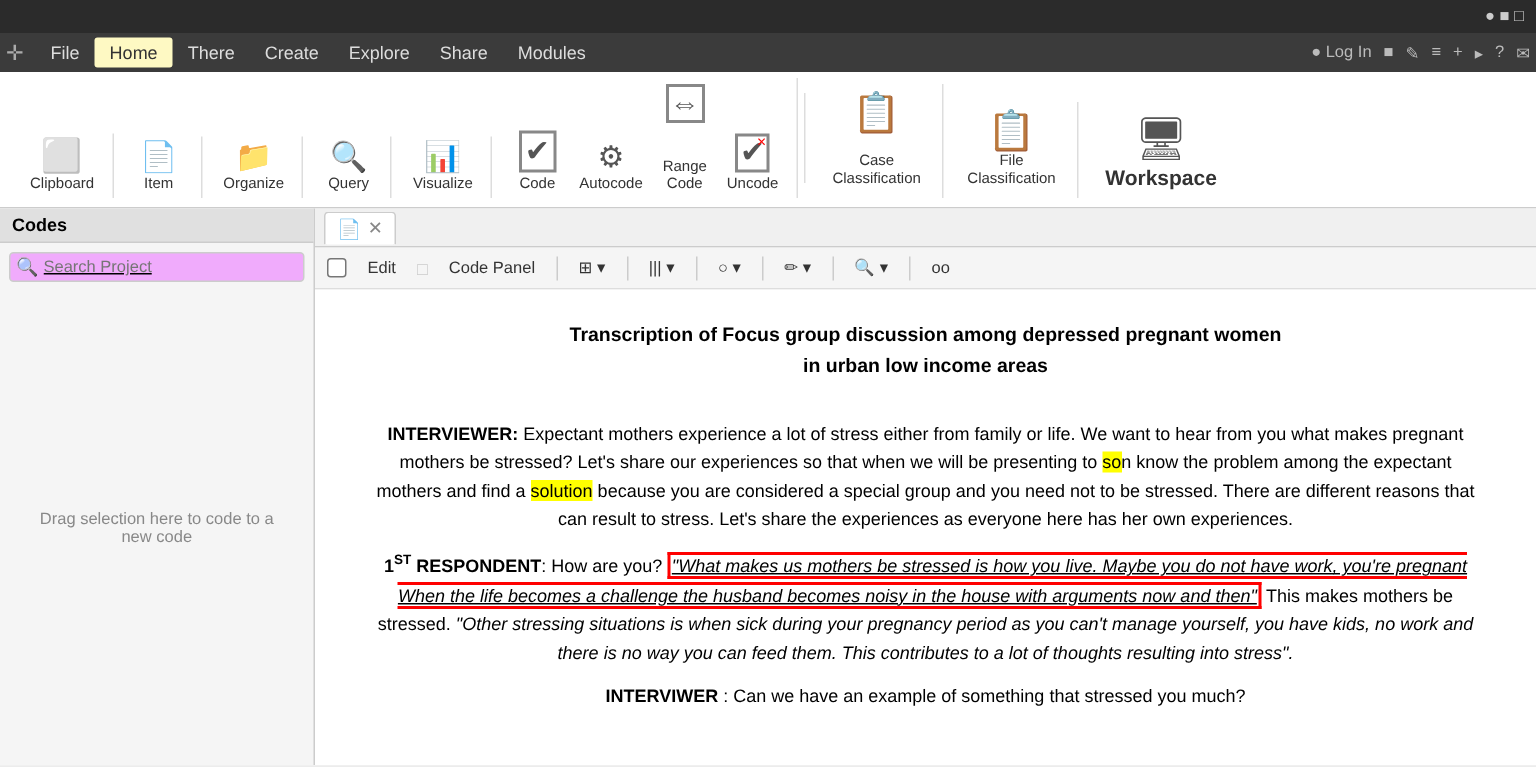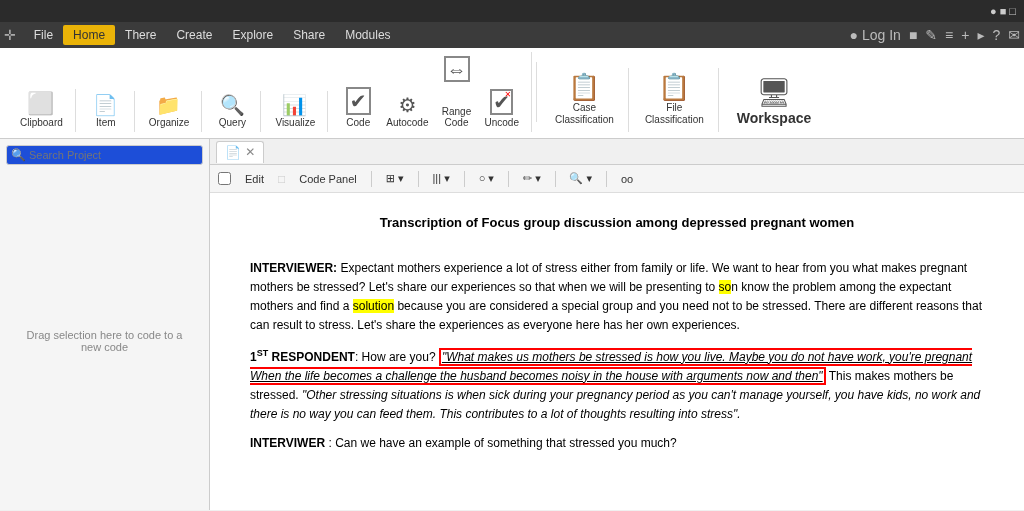--- a/index.html
+++ b/index.html
@@ -27,21 +27,21 @@
       height: 26px;
       padding: 0 4px;
     }
     .menu-item {
       color: #ddd;
       padding: 3px 10px;
       font-size: 12px;
       cursor: pointer;
       border-radius: 2px;
     }
-    .menu-item.active { background: #eab308; color: #333; }
+    .menu-item.active { background: #fef9c3; color: #333; }
 
     
     .ribbon {
       background: #fff;
       border-bottom: 1px solid #ccc;
       padding: 4px 8px 6px 8px;
       display: flex;
       align-items: flex-end;
       gap: 2px;
       min-height: 90px;
@@ -127,21 +127,22 @@
     .search-box {
       margin: 6px;
       position: relative;
     }
     .search-box input {
       width: 100%;
       padding: 3px 6px 3px 22px;
       border: 1px solid #ccc;
       border-radius: 3px;
       font-size: 11px;
-      background: #1d4ed8;
+      background: #f0abfc;
+      text-decoration: underline;
     }
     .search-icon {
       position: absolute;
       left: 5px;
       top: 50%;
       transform: translateY(-50%);
       color: #888;
       font-size: 12px;
     }
     .drag-area {
@@ -221,20 +222,21 @@
       line-height: 1.6;
     }
     .doc-title {
       text-align: center;
       font-weight: bold;
       font-size: 13px;
       margin-bottom: 25px;
     }
     .doc-paragraph {
       margin-bottom: 10px;
+      text-align: center;
     }
     .speaker {
       font-weight: bold;
     }
     .superscript {
       vertical-align: super;
       font-size: 9px;
       font-weight: bold;
     }
     .italic { font-style: italic; }
@@ -266,21 +268,21 @@
 <div class="menu-bar" style="position:relative;">
   <span style="color:#aaa; font-size:14px; margin-right:8px; cursor:move;">✛</span>
   <span class="menu-item">File</span>
   <span class="menu-item active">Home</span>
   <span class="menu-item">There</span>
   <span class="menu-item">Create</span>
   <span class="menu-item">Explore</span>
   <span class="menu-item">Share</span>
   <span class="menu-item">Modules</span>
   <div style="flex:1;"></div>
-  <span style="color:#bbb; font-size:14px; display:flex; align-items:center; gap:8px;">
+  <span style="color:#bbb; font-size:11px; display:flex; align-items:center; gap:8px;">
     <span style="cursor:pointer;">● Log In</span>
     <span style="cursor:pointer;">■</span>
     <span style="cursor:pointer;">✎</span>
     <span style="cursor:pointer;">≡</span>
     <span style="cursor:pointer;">+</span>
     <span style="cursor:pointer;">▸</span>
     <span style="cursor:pointer;">?</span>
     <span style="cursor:pointer;">✉</span>
   </span>
 </div>
@@ -351,21 +353,21 @@
         <span class="label">Uncode</span>
       </div>
     </div>
   </div>
 
   <div class="ribbon-separator"></div>
 
   <div class="ribbon-group" style="border-right:1px solid #ddd;">
     <div class="ribbon-btn-classify">
       <span class="icon" style="font-size:26px;">📋</span>
-      <span class="label" style="font-size:10px; text-align:center; line-height:1.2;">Case<br>Classification</span>
+      <span class="label" style="font-size:10px; text-align:center; line-height:1.2;margin-top:12px;">Case<br>Classification</span>
     </div>
   </div>
 
   <div class="ribbon-group" style="border-right:1px solid #ddd;">
     <div class="ribbon-btn-classify">
       <span class="icon" style="font-size:26px;">📋</span>
       <span class="label" style="font-size:10px; text-align:center; line-height:1.2;">File<br>Classification</span>
     </div>
   </div>
 
@@ -374,20 +376,23 @@
       <span class="icon" style="font-size:28px;">🖥</span>
       <span class="label">Workspace</span>
     </div>
   </div>
 
 </div>
 
 <div class="main-content">
 
   <div class="left-panel">
+    <div class="panel-header">
+      <span>Codes</span>
+    </div>
     <div class="search-box">
       <span class="search-icon">🔍</span>
       <input type="text" placeholder="Search Project" style="">
     </div>
     <div class="drag-area">
       <span>Drag selection here to code to a new code</span>
     </div>
   </div>
 
   <div class="doc-panel">
@@ -415,20 +420,21 @@
       <span class="toolbar-divider"></span>
       <span class="doc-toolbar-item">🔍 ▾</span>
       <span class="toolbar-divider"></span>
       <span class="doc-toolbar-item">oo</span>
     </div>
 
     <div class="doc-content">
 
       <div class="doc-title">
         <span>Transcription of Focus group discussion among depressed pregnant women</span><br>
+        <span>in urban low income areas</span>
       </div>
 
       <div class="doc-paragraph">
         <span class="speaker">INTERVIEWER:</span>
         <span> Expectant mothers experience a lot of stress either from family or life. We want to hear from you what makes pregnant mothers be stressed? Let's share our experiences so that when we will be presenting to <span class="highlight-yellow">so</span>n know the problem among the expectant mothers and find a <span class="highlight-yellow">solution</span> because you are considered a special group and you need not to be stressed. There are different reasons that can result to stress. Let's share the experiences as everyone here has her own experiences.</span>
       </div>
 
       <div class="doc-paragraph">
         <span class="speaker">1<sup class="superscript">ST</sup> RESPONDENT</span><span>: How are you? </span><span class="italic underline highlight-red-border">"What makes us mothers be stressed is how you live. Maybe you do not have work, you're pregnant  When the life becomes a challenge the husband becomes noisy in the house with arguments now and then"</span><span> This makes mothers be stressed.</span><span class="italic"> "Other stressing situations is when sick during your pregnancy period as you can't manage yourself, you have kids, no work and there is no way you can feed them. This contributes to a lot of thoughts resulting into stress".</span>
       </div>

